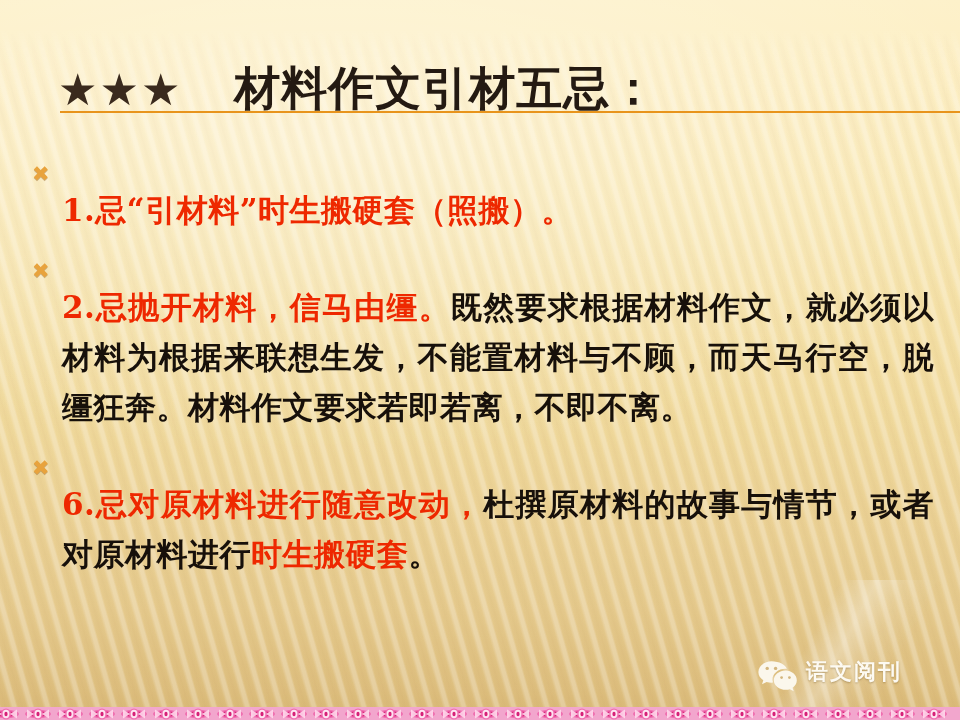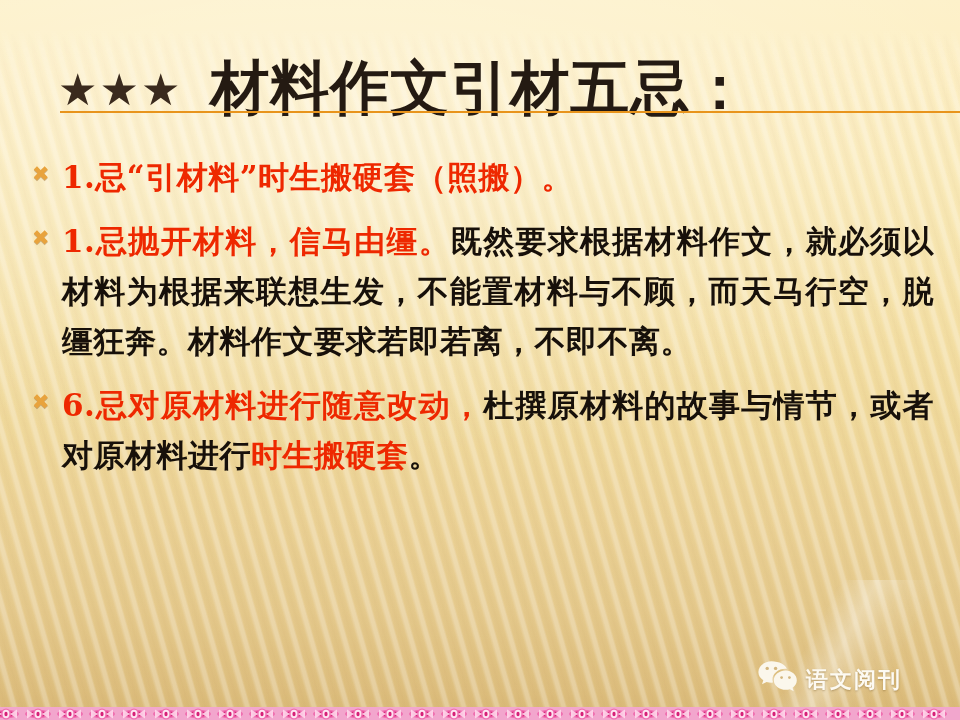--- a/index.html
+++ b/index.html
@@ -82,23 +82,23 @@
     height: 64px;
   }
   #stars {
     color: #3a2a1d;
     font-size: 44px;
     line-height: 44px;
     letter-spacing: 2px;
     white-space: nowrap;
   }
   #title-text {
-    margin-left: 28px;
+    margin-left: 52px;
     color: #241a12;
-    font-size: 59px;
+    font-size: 46px;
     line-height: 48px;
     font-weight: 700;
     letter-spacing: 1px;
     white-space: nowrap;
     font-family: "DejaVu Sans", "Liberation Sans", sans-serif;
   }
   
   #title-reflection {
     position: absolute;
     left: 0; top: 114px;
@@ -138,30 +138,31 @@
   .bullet-body {
     flex: 1 1 auto;
     font-size: 31px;
     line-height: 50px;
     font-weight: 700;
     color: #1a1208;
     font-family: "DejaVu Serif", "Liberation Serif", serif;
     letter-spacing: 0.5px;
     text-align: justify;
     text-justify: inter-ideograph;
+    margin-top: 33px;
   }
   .red { color: #ee2800; }
   .blk { color: #17100a; }
 
   
   #watermark {
     position: absolute;
     right: 58px; bottom: 28px;
     display: flex;
-    align-items: flex-end;
+    align-items: flex-start;
     gap: 9px;
     pointer-events: none;
   }
   #wechat-icon { display: block; }
   #watermark-text {
     color: #fdfaf2;
     font-size: 22px;
     line-height: 24px;
     font-weight: 700;
     letter-spacing: 2px;
@@ -198,21 +199,21 @@
 
   <div id="title-rule"></div>
 
   <div id="body-list">
       <div class="bullet-row">
         <span class="bullet-mark">✖</span>
         <div class="bullet-body"><span class="red">1.忌“引材料”时生搬硬套（照搬）。</span></div>
       </div>
       <div class="bullet-row">
         <span class="bullet-mark">✖</span>
-        <div class="bullet-body"><span class="red">1.忌抛开材料，信马由缰。</span><span class="blk">既然要求根据材料作文，就必须以材料为根据来联想生发，不能置材料与不顾，而天马行空，脱缰狂奔。材料作文要求若即若离，不即不离。</span></div>
+        <div class="bullet-body"><span class="red">2.忌抛开材料，信马由缰。</span><span class="blk">既然要求根据材料作文，就必须以材料为根据来联想生发，不能置材料与不顾，而天马行空，脱缰狂奔。材料作文要求若即若离，不即不离。</span></div>
       </div>
       <div class="bullet-row">
         <span class="bullet-mark">✖</span>
         <div class="bullet-body"><span class="red">6.忌对原材料进行随意改动，</span><span class="blk">杜撰原材料的故事与情节，或者对原材料进行</span><span class="red">时生搬硬套</span><span class="blk">。</span></div>
       </div>
     </div>
 
   <div id="watermark">
     <span>
       <svg id="wechat-icon" width="40" height="32" viewBox="0 0 40 32" aria-hidden="true">

